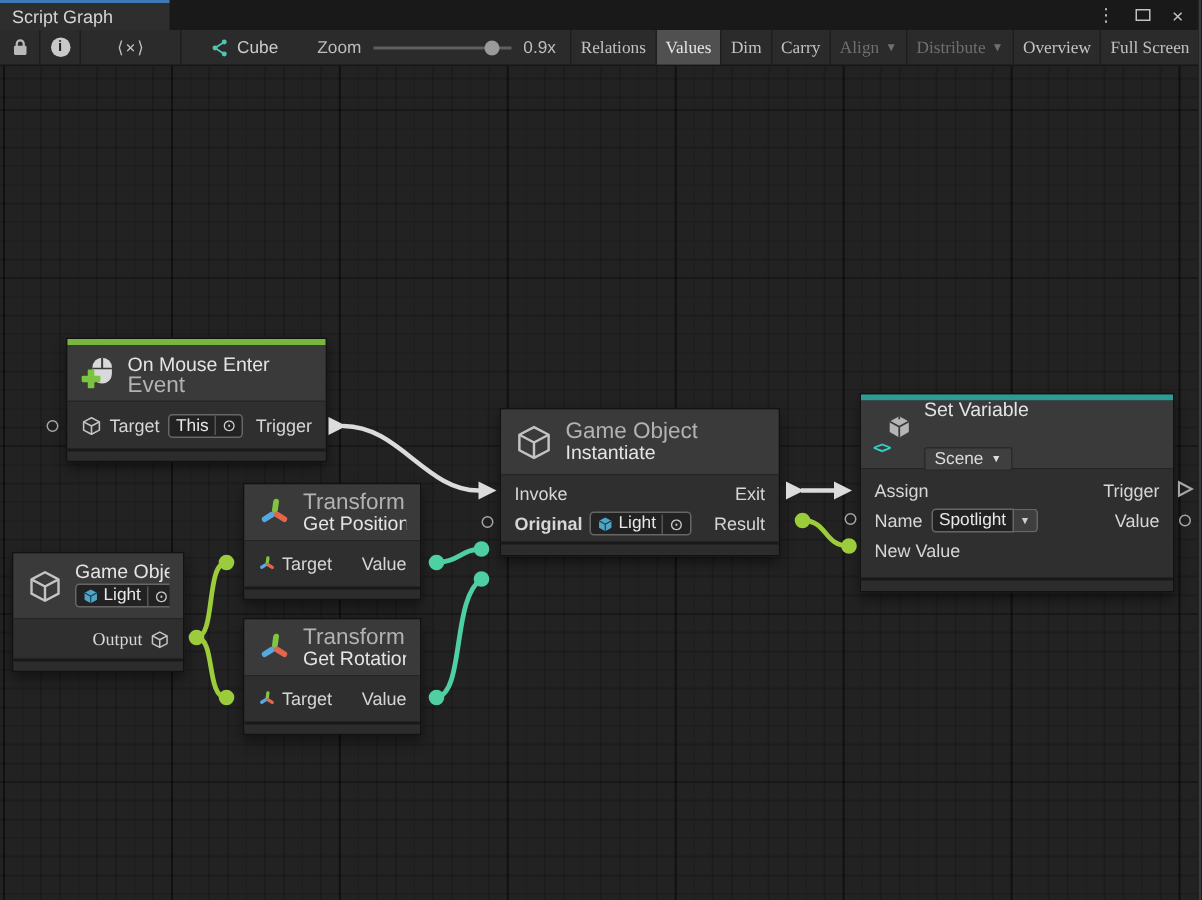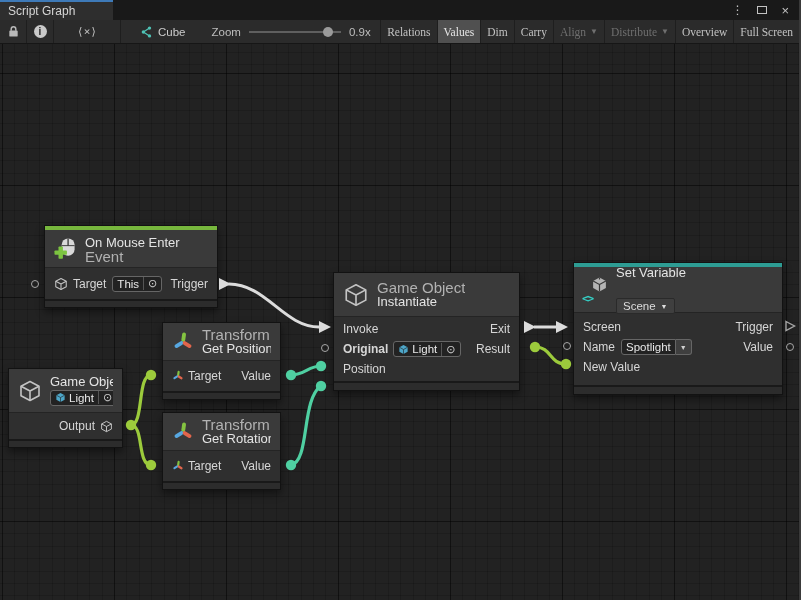--- a/index.html
+++ b/index.html
@@ -258,21 +258,21 @@
                 <path d="M12 2 L21 7 V17 L12 22 L3 17 V7 Z" fill="#4da6c8"></path>
                 <path d="M12 22 V12 L3 7 M12 12 L21 7" stroke="#24333a" stroke-width="1.6" fill="none"></path>
               </svg>
             <span>Light</span>
             <span class="picker">⊙</span>
           </span>
         </div>
       </div>
       <div class="nbody">
         <div class="nrow" style="height:26px;">
-          <span class="right" style="margin-right:5px;">Output</span>
+          <span class="right" style="margin-right:5px;font-family:Liberation Serif, serif;">Output</span>
           <svg viewBox="0 0 24 24" width="13" height="13" style="flex:none;" fill="none" stroke="#c4c4c4" stroke-width="1.8" stroke-linejoin="round">
               <path d="M12 2.5 L21 7.25 V16.75 L12 21.5 L3 16.75 V7.25 Z"></path>
               <path d="M3 7.25 L12 12 L21 7.25 M12 12 V21.5"></path>
             </svg>
         </div>
       </div>
       <div class="nfooter"></div>
     </div>
 
     <div class="node" style="left:333px;top:228px;width:187px;">
@@ -296,23 +296,20 @@
           <span class="pill">
             <svg viewBox="0 0 24 24" width="11" height="11">
                 <path d="M12 2 L21 7 V17 L12 22 L3 17 V7 Z" fill="#4da6c8"></path>
                 <path d="M12 22 V12 L3 7 M12 12 L21 7" stroke="#24333a" stroke-width="1.6" fill="none"></path>
               </svg>
             <span>Light</span>
             <span class="picker">⊙</span>
           </span>
           <span class="right" style="padding-left:4px;">Result</span>
         </div>
-        <div class="nrow">
-          <span>Position</span>
-        </div>
       </div>
       <div class="nfooter" style="height:9px;"></div>
     </div>
 
     <div class="node" style="left:573px;top:218px;width:210px;">
       <div class="colorbar" style="background:#2d9c93;"></div>
       <div class="nhead" style="height:46px;">
         <div class="sv-icon">
           <svg viewBox="0 0 24 24" width="17" height="17">
               <path d="M12 2 L21 7 V17 L12 22 L3 17 V7 Z" fill="#b5b5b5"></path>
@@ -323,21 +320,21 @@
         <div style="overflow:hidden;">
           <div class="ntitle">Set Variable</div>
           <span class="dropbtn" style="margin-top:18px;">
             <span>Scene</span>
             <span class="chev" style="font-size:7px;margin-left:0;">▼</span>
           </span>
         </div>
       </div>
       <div class="nbody" style="padding:4px 0 8px;">
         <div class="nrow">
-          <span>Screen</span>
+          <span>Assign</span>
           <span class="right">Trigger</span>
         </div>
         <div class="nrow">
           <span style="margin-right:6px;">Name</span>
           <span class="pill" style="border-radius:3px 0 0 3px;">
             <span>Spotlight</span>
           </span>
           <span class="ddsquare">▼</span>
           <span class="right" style="padding-left:4px;">Value</span>
         </div>

